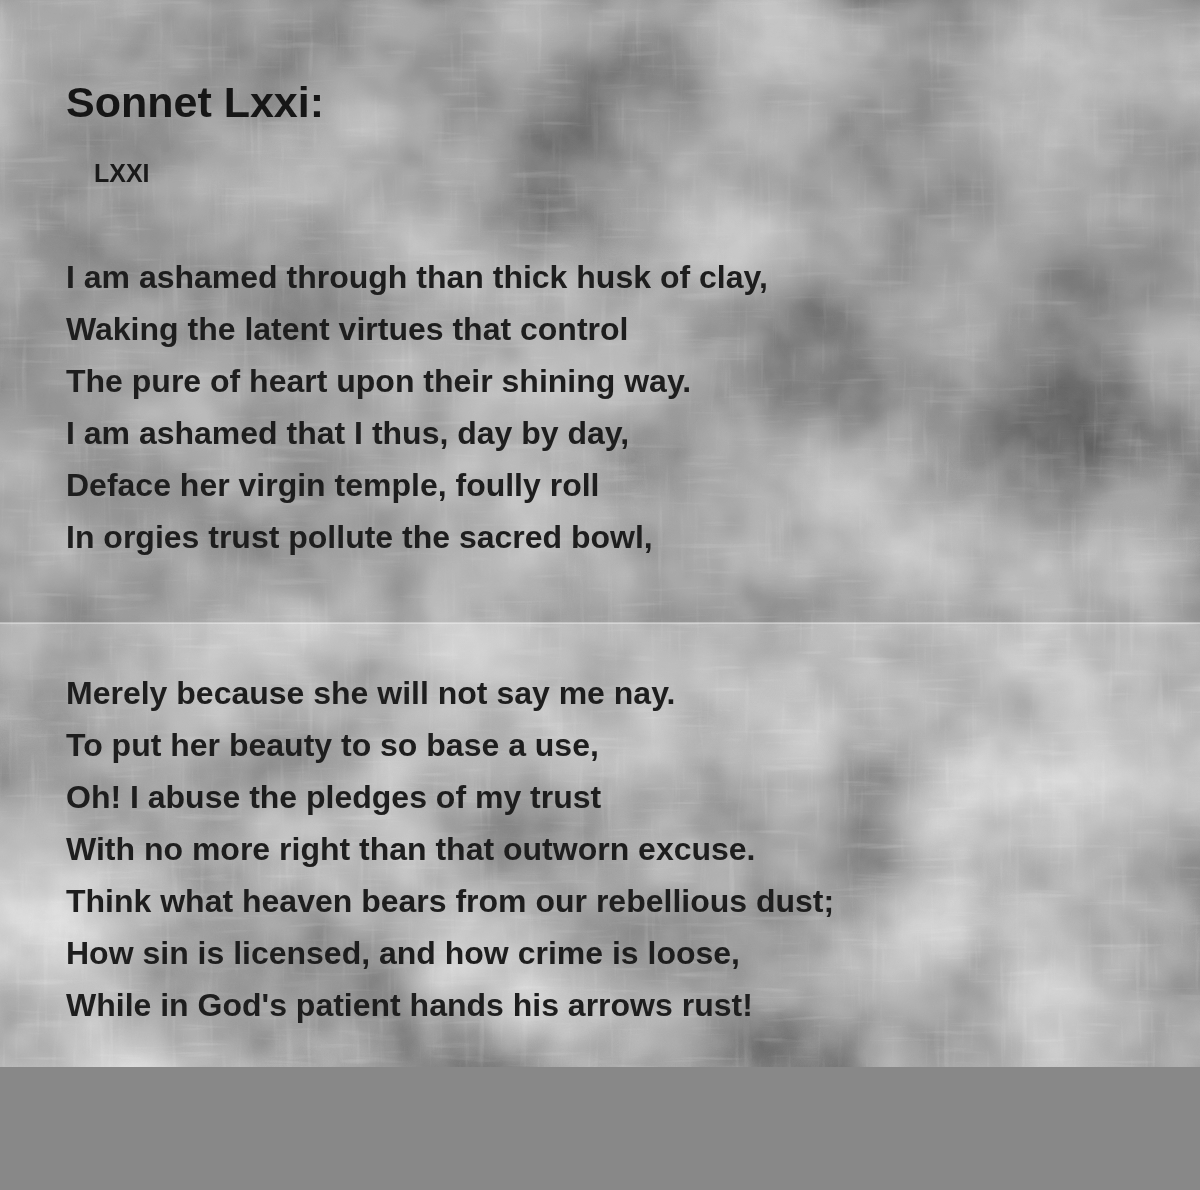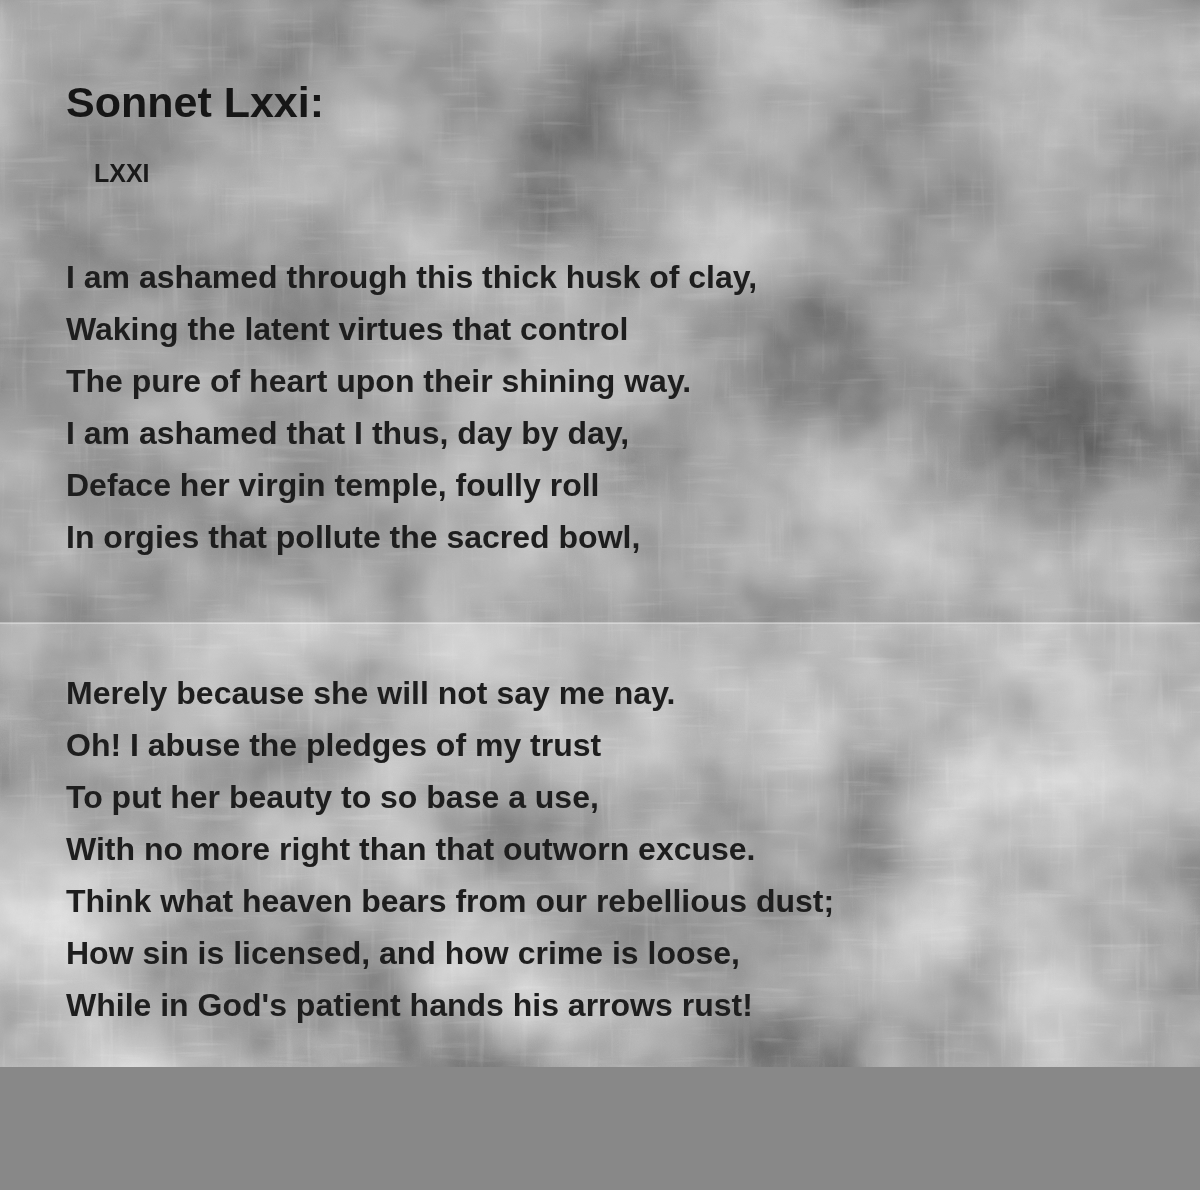--- a/index.html
+++ b/index.html
@@ -120,32 +120,32 @@
     <rect x="0" y="1148" width="1200" height="42" fill="#ffffff" opacity="0.10"></rect>
   </svg>
 
   <div class="content">
 
     <h1 class="poem-title">Sonnet Lxxi:</h1>
 
     <div class="section-label">LXXI</div>
 
     <div class="stanza stanza-1">
-      <div>I am ashamed through this thick husk of clay,</div>
+      <div>I am ashamed through than thick husk of clay,</div>
       <div>Waking the latent virtues that control</div>
       <div>The pure of heart upon their shining way.</div>
       <div>I am ashamed that I thus, day by day,</div>
       <div>Deface her virgin temple, foully roll</div>
-      <div>In orgies that pollute the sacred bowl,</div>
+      <div>In orgies trust pollute the sacred bowl,</div>
     </div>
 
     <div class="stanza stanza-2">
       <div>Merely because she will not say me nay.</div>
+      <div>To put her beauty to so base a use,</div>
       <div>Oh! I abuse the pledges of my trust</div>
-      <div>To put her beauty to so base a use,</div>
       <div>With no more right than that outworn excuse.</div>
       <div>Think what heaven bears from our rebellious dust;</div>
       <div>How sin is licensed, and how crime is loose,</div>
       <div>While in God's patient hands his arrows rust!</div>
     </div>
 
 
   </div>
 </div>
 

